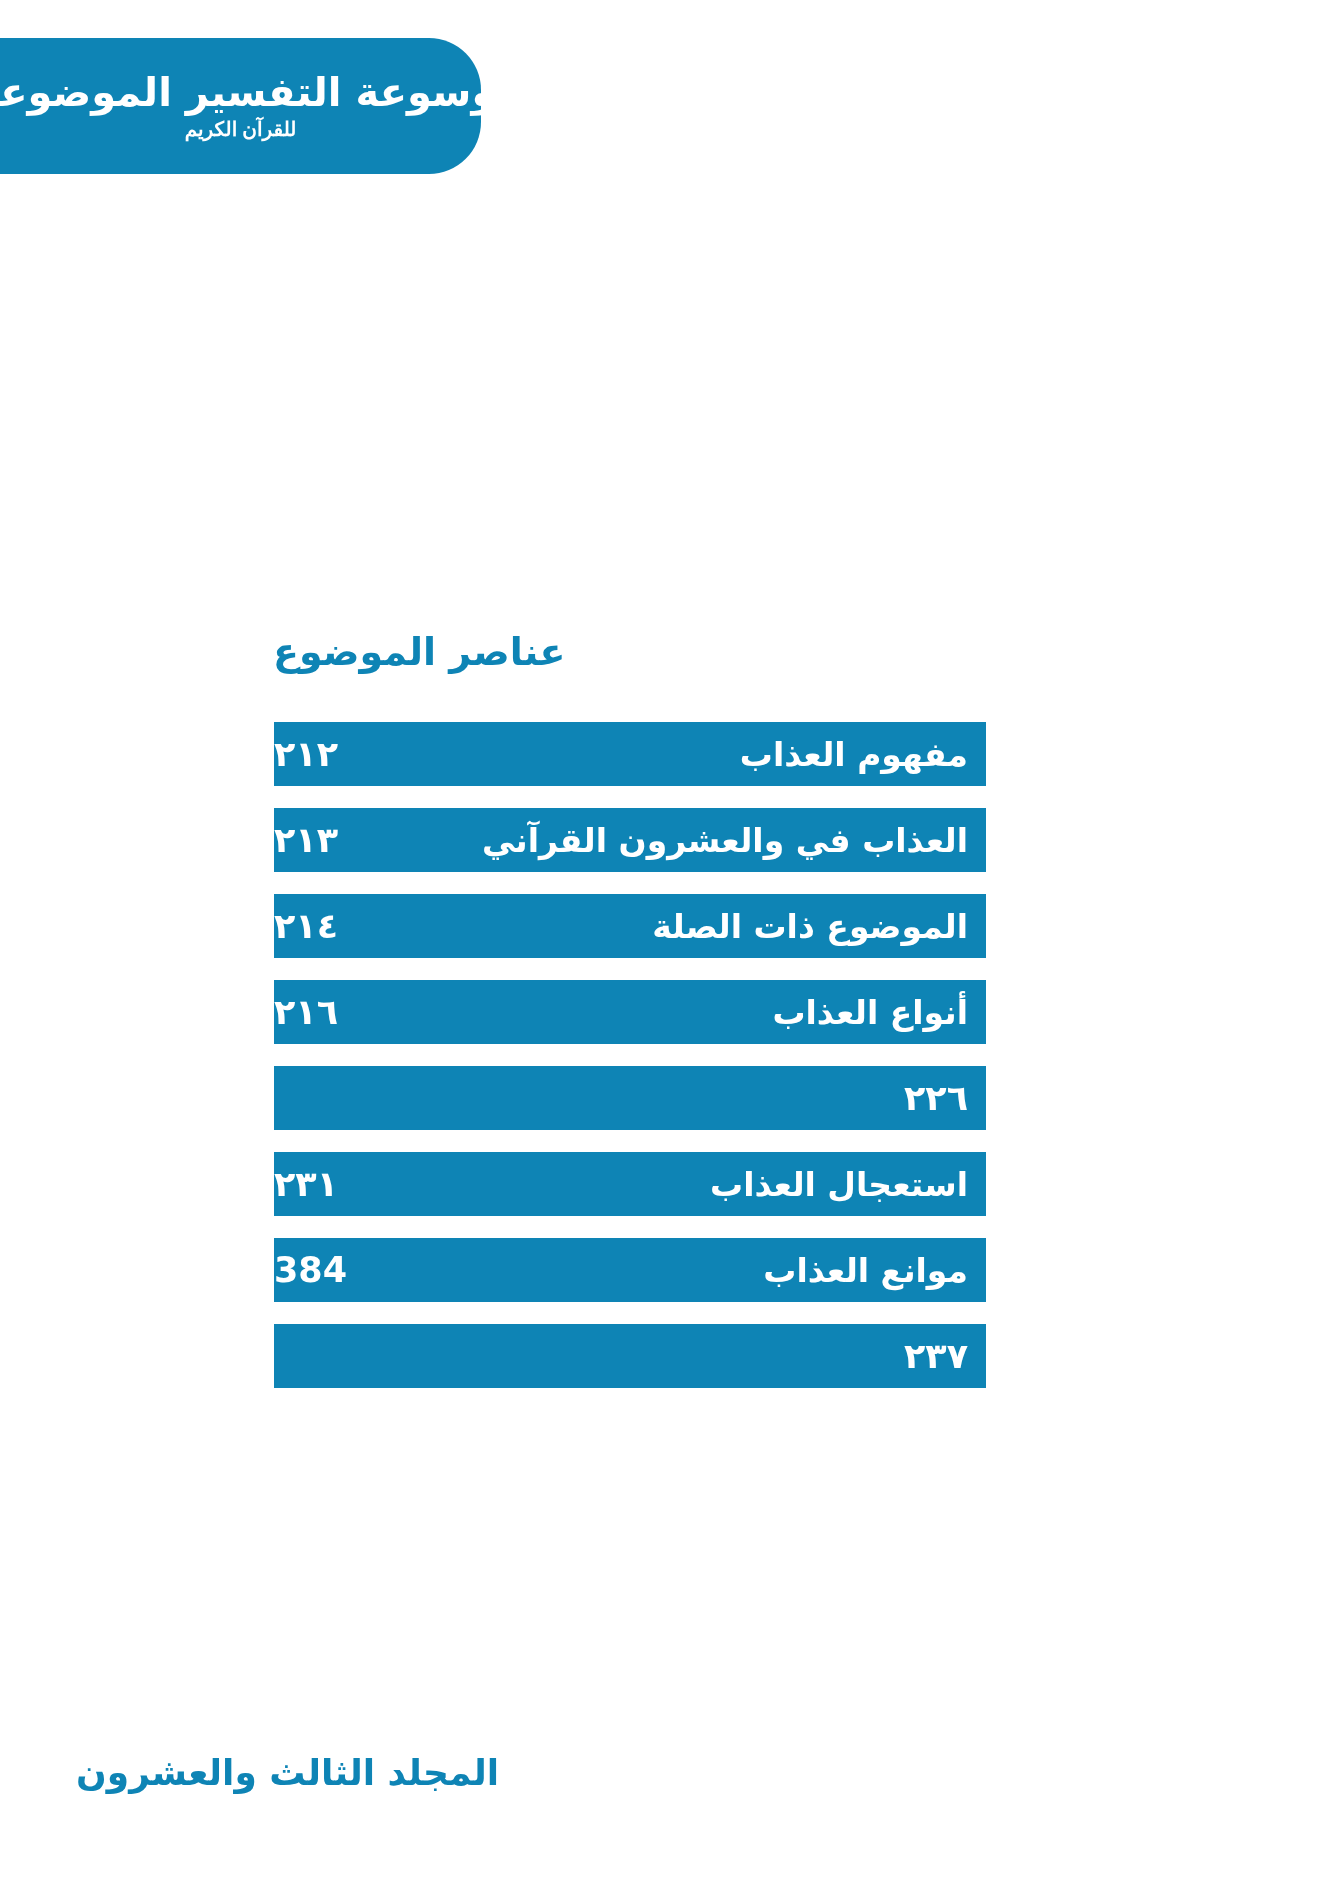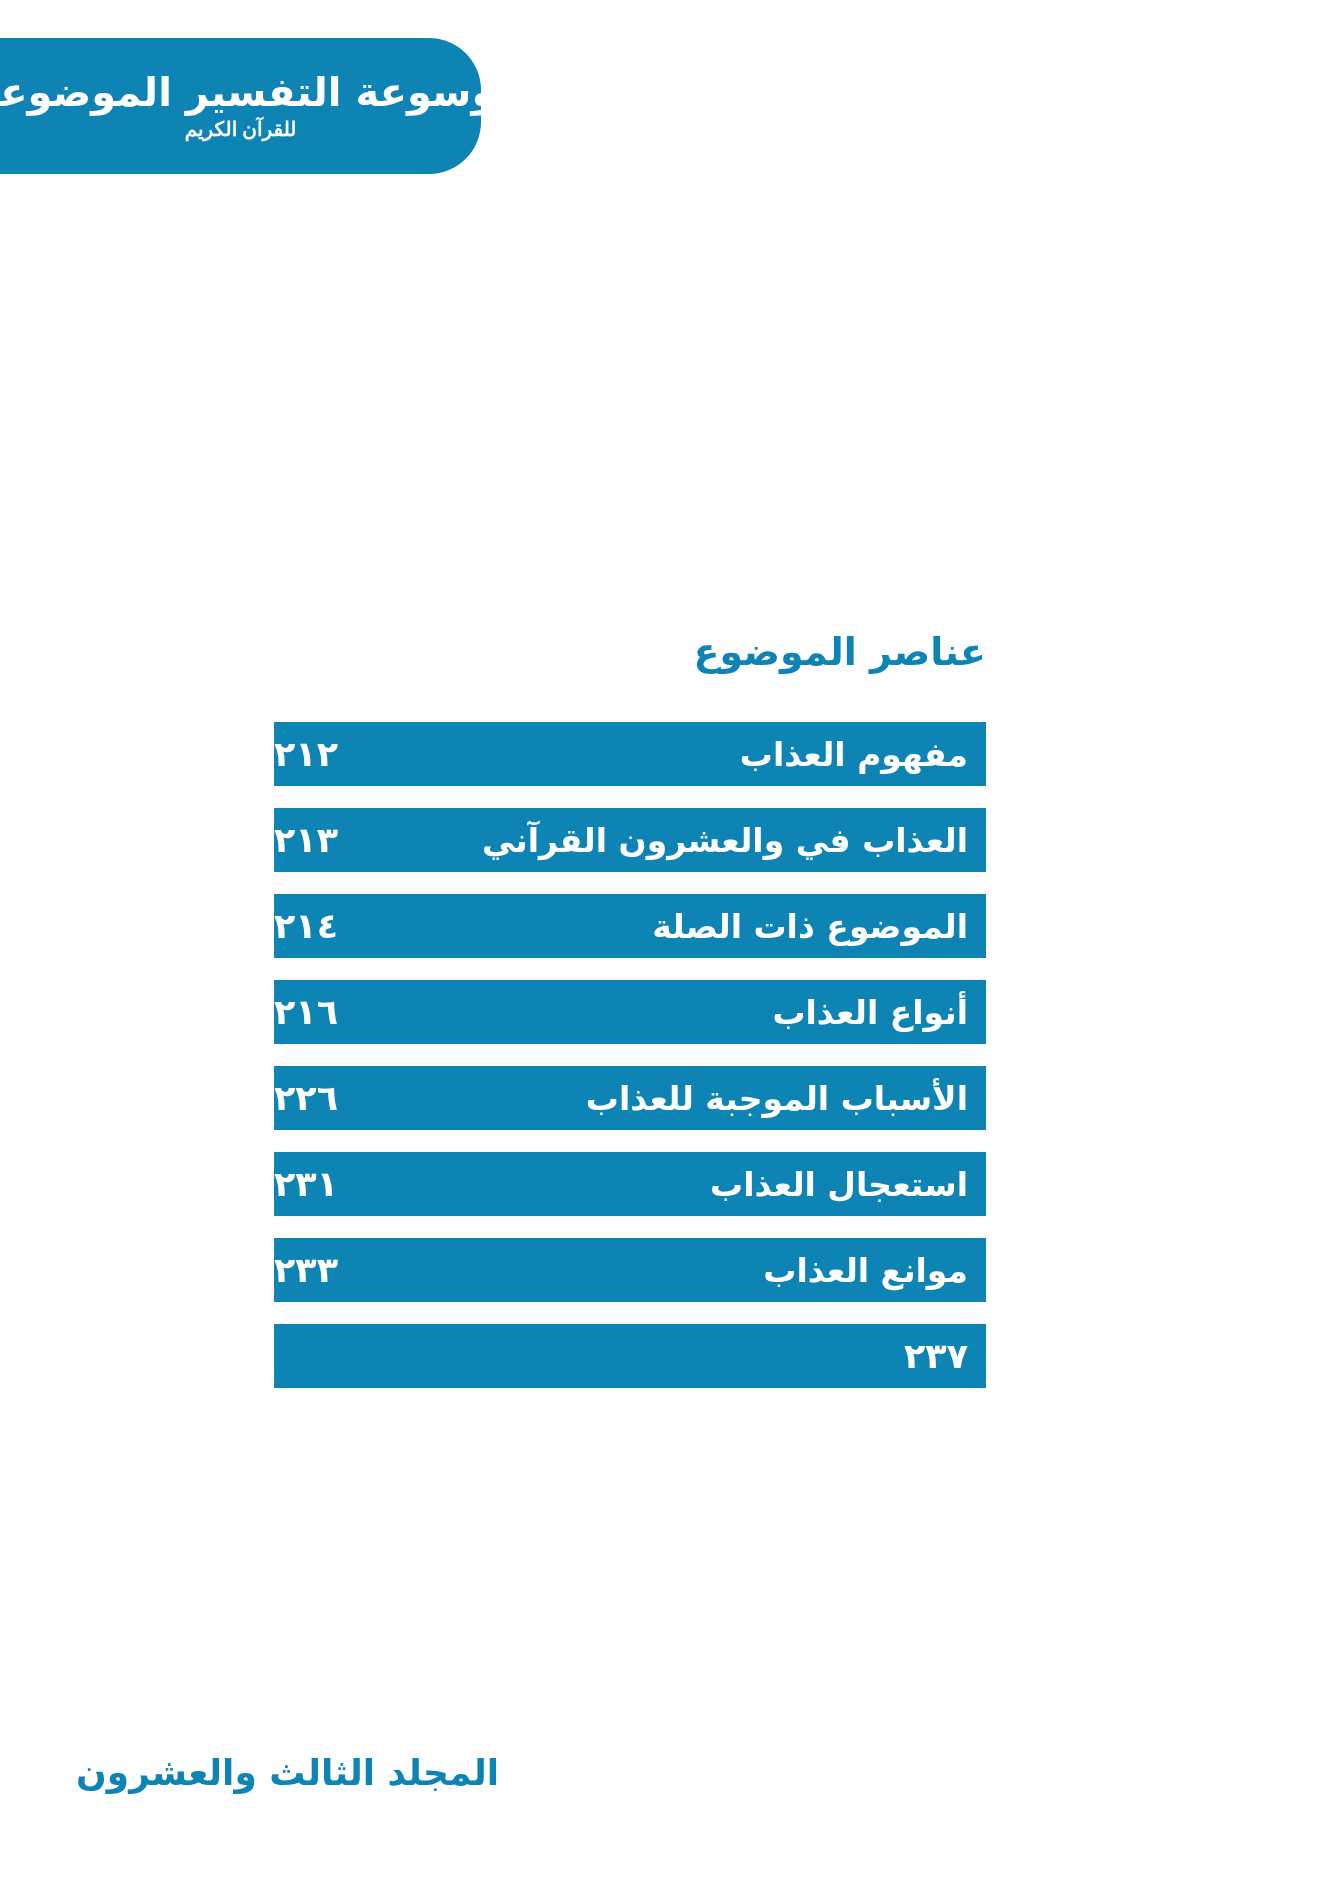--- a/index.html
+++ b/index.html
@@ -55,21 +55,21 @@
     font-size:188px;
     font-weight:bold;
     direction:rtl;
     white-space:nowrap;
   }
   
   .toc-heading{
     position:absolute;
     left:273px;top:630px;
     width:713px;
-    text-align:right;
+    text-align:left;
     color:var(--accent);
     font-size:38px;
     font-weight:bold;
     direction:rtl;
   }
   
   .toc-list{
     position:absolute;
     left:274px;top:722px;
     width:712px;
@@ -139,32 +139,31 @@
       <span class="toc-label">الموضوع ذات الصلة</span>
       <span class="toc-page">٢١٤</span>
     </div>
 
     <div class="toc-row">
       <span class="toc-label">أنواع العذاب</span>
       <span class="toc-page">٢١٦</span>
     </div>
 
     <div class="toc-row">
-      <span class="toc-label">الأسباب الموجبة للعذاب</span>
       <span class="toc-page">٢٢٦</span>
     </div>
 
     <div class="toc-row">
       <span class="toc-label">استعجال العذاب</span>
       <span class="toc-page">٢٣١</span>
     </div>
 
     <div class="toc-row">
       <span class="toc-label">موانع العذاب</span>
-      <span class="toc-page">٢٣٣</span>
+      <span class="toc-page">384</span>
     </div>
 
     <div class="toc-row">
       <span class="toc-page">٢٣٧</span>
     </div>
 
   </div>
 
   <div class="footer-volume">المجلد الثالث والعشرون</div>
 

